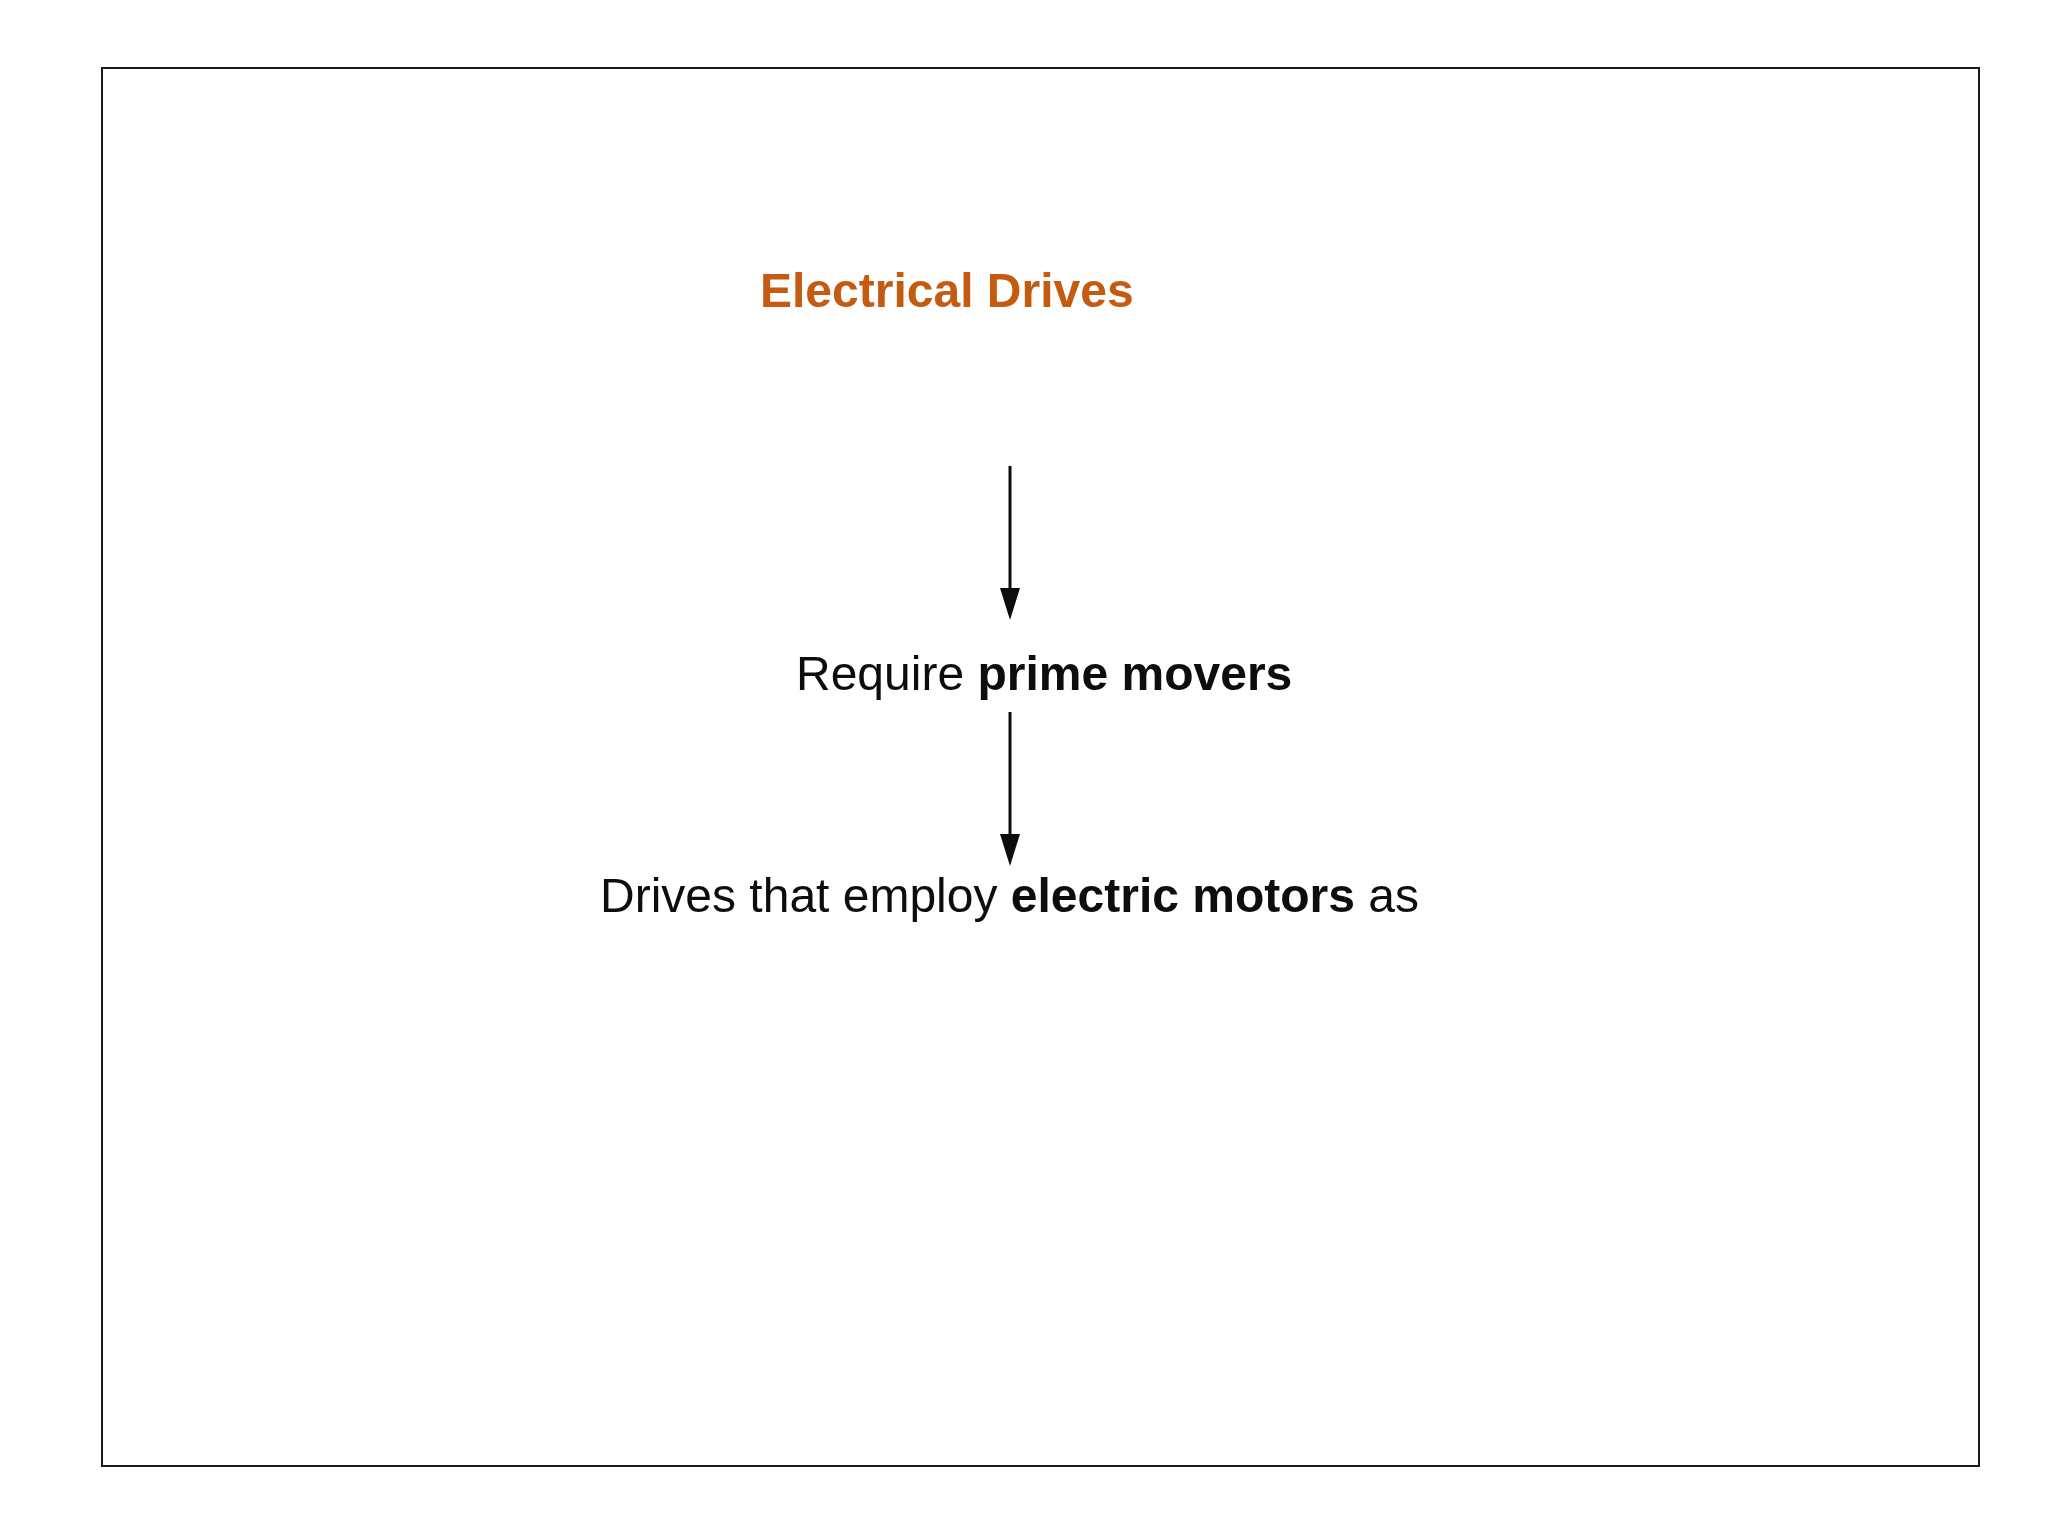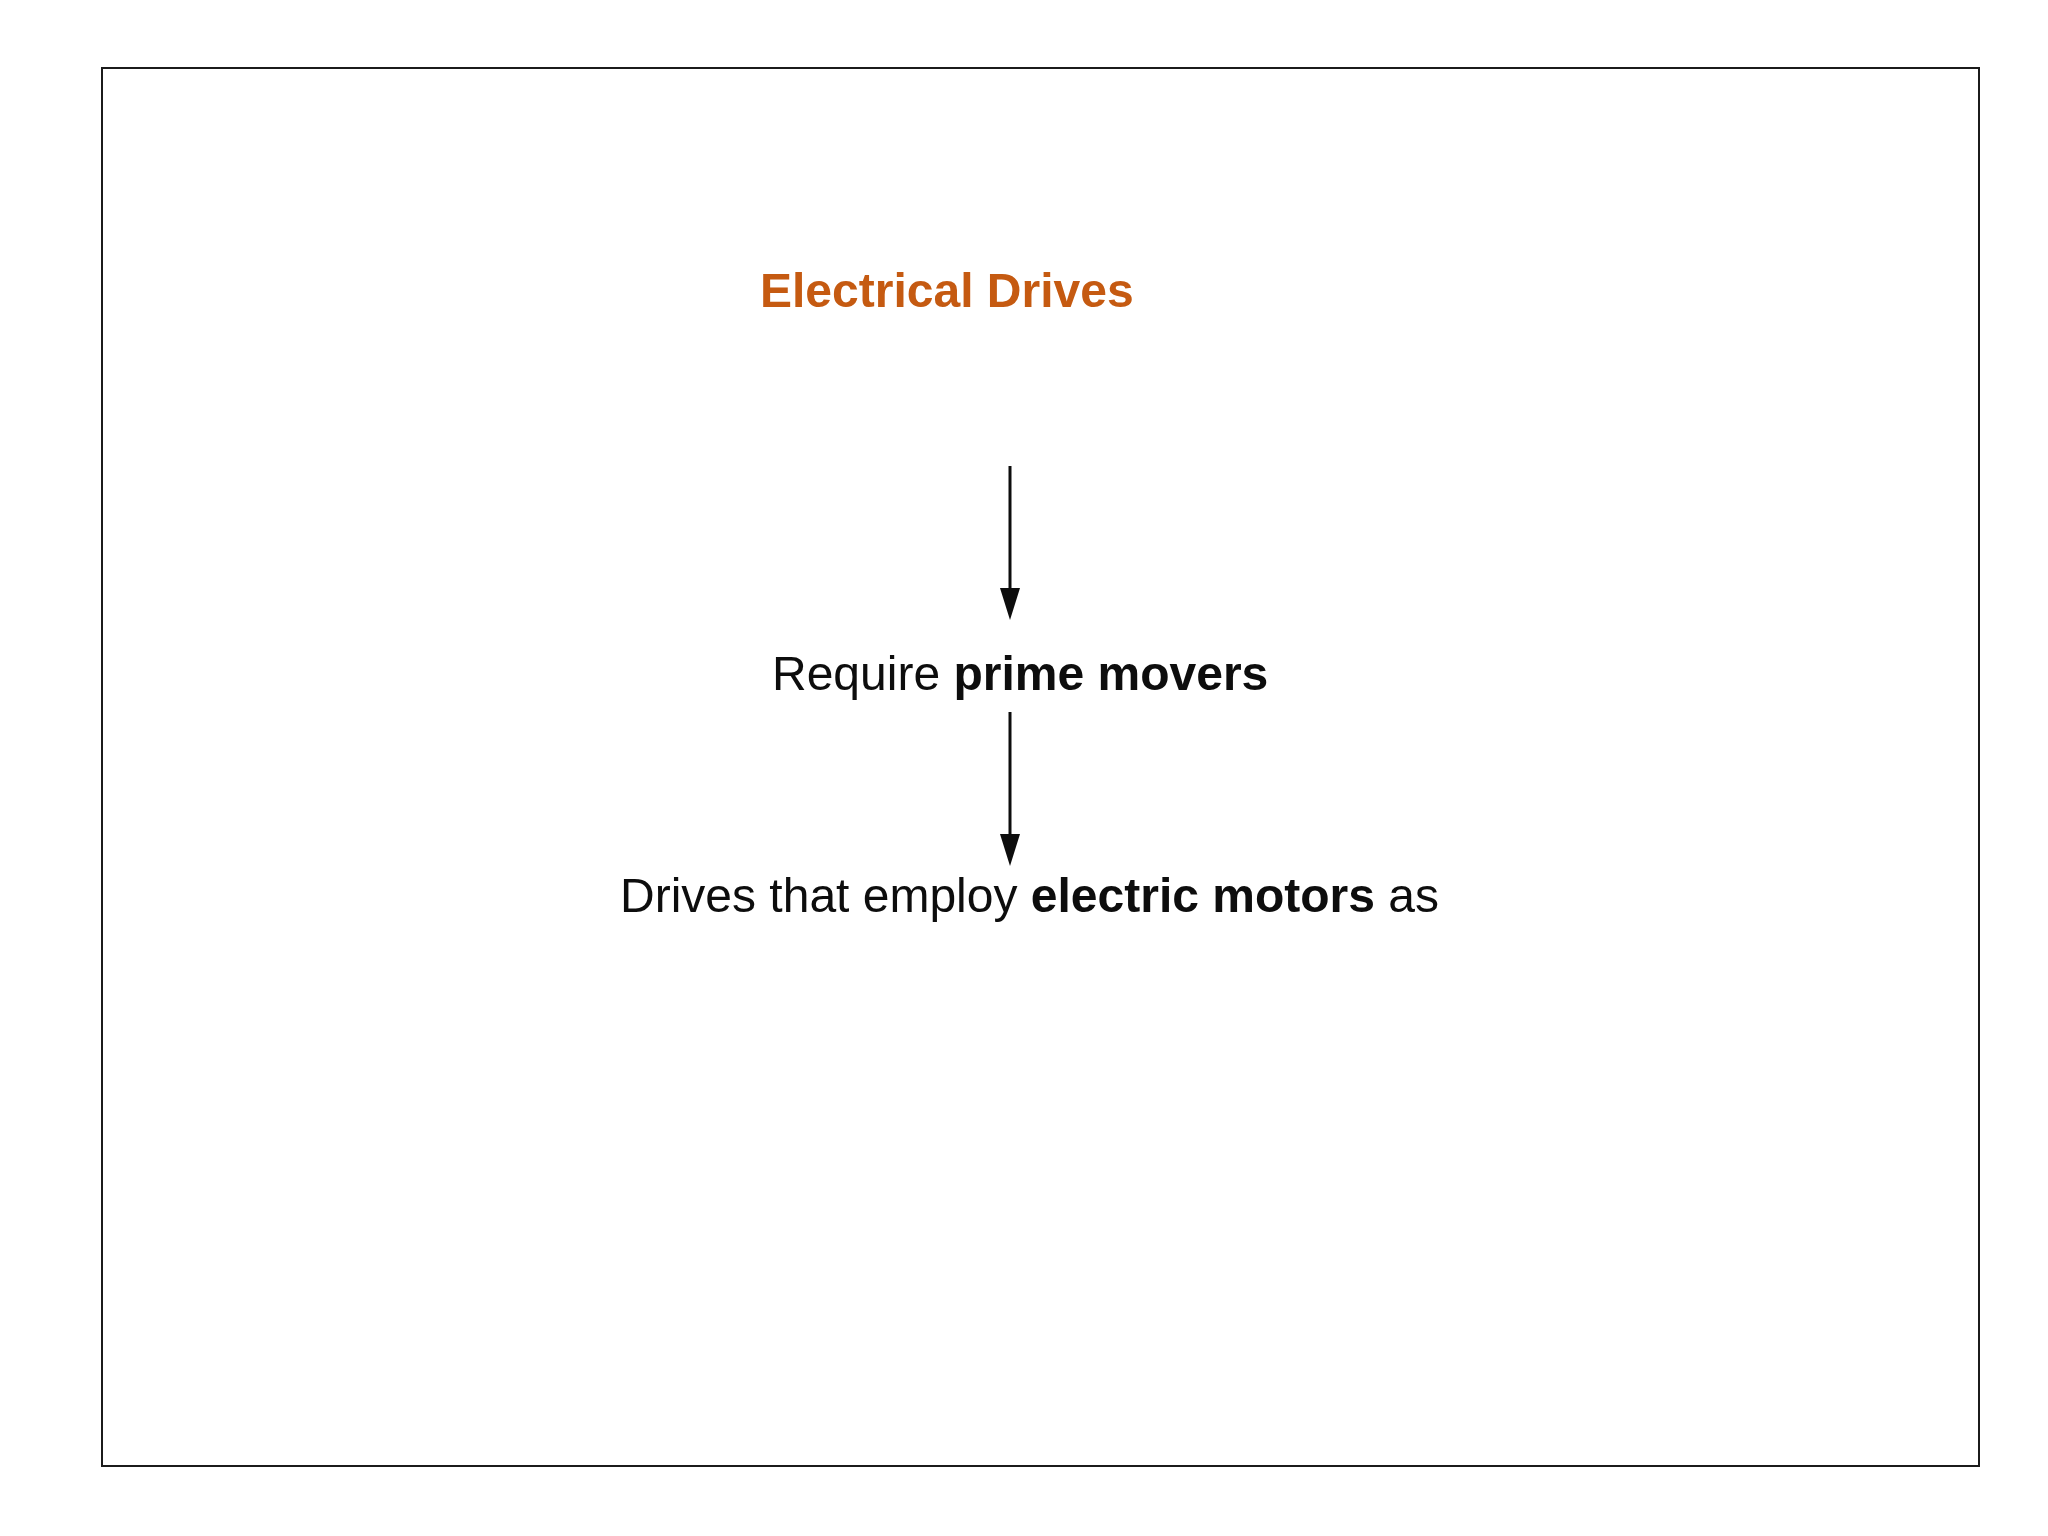--- a/index.html
+++ b/index.html
@@ -28,22 +28,22 @@
     white-space: pre;
     font-size: 48px;
     line-height: 1.3;
   }
   .title {
     left: 760px;
     top: 260px;
     font-weight: 700;
   }
   .statement { left: 128px; top: 400px; }
-  .require   { left: 772px; top: 643px; }
-  .concl1    { left: 620px; top: 865px; }
+  .require   { left: 796px; top: 643px; }
+  .concl1    { left: 600px; top: 865px; }
   .concl2    { left: 620px; top: 932px; }
   .b { font-weight: 700; }
   .u {
     text-decoration: underline;
     text-decoration-thickness: 3px;
     text-underline-offset: 7px;
   }
   .arrow { position: absolute; }
   .arrow1 { left: 995px; top: 466px; }
   .arrow2 { left: 995px; top: 712px; }

